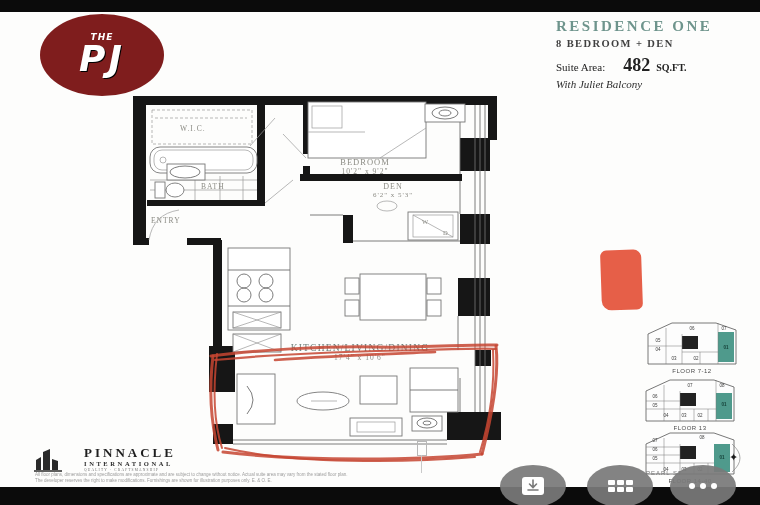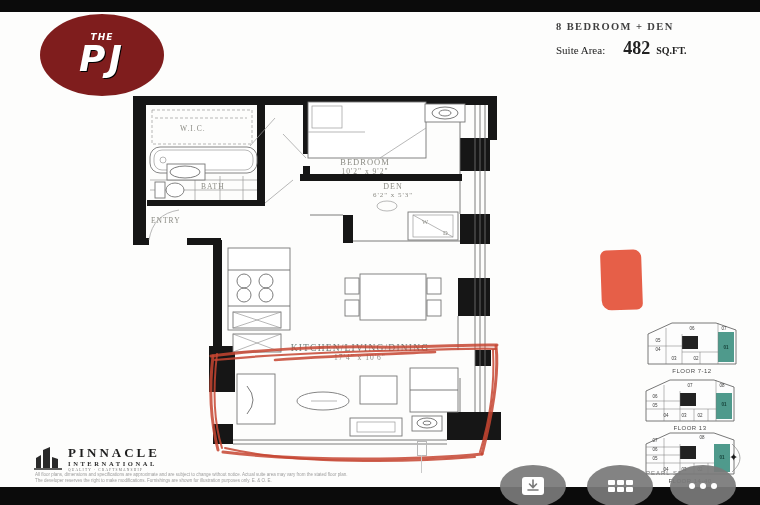--- a/index.html
+++ b/index.html
@@ -41,21 +41,21 @@
   .kp text{font-family:"Liberation Sans",sans-serif;}
   .kpnum{font-size:4.5px;fill:#3c3c3c;text-anchor:middle;}
   .kphl{font-size:4.5px;fill:#133d35;text-anchor:middle;font-weight:bold;}
   .kplab{font-size:6px;fill:#4a4a4a;text-anchor:middle;letter-spacing:0.5px;font-family:"Liberation Serif",serif;}
   #street{left:646px;top:470px;font-size:6px;letter-spacing:1px;color:#777;z-index:2;
           font-family:"Liberation Sans",sans-serif;}
   #compass{left:729px;top:451px;font-size:11px;color:#1d1d1d;z-index:2;}
   #crease{left:417px;top:441px;width:8px;height:13px;border:1px solid #b7b7b7;z-index:2;}
   #crease:after{content:"";position:absolute;left:3px;top:13px;width:1px;height:18px;background:#c9c9c9;}
   
-  #pinnacle{left:34px;top:446px;display:flex;align-items:flex-start;gap:6px;}
+  #pinnacle{left:34px;top:446px;display:flex;align-items:flex-end;gap:22px;}
   #pin-name{font-size:13px;font-weight:bold;letter-spacing:3px;color:#1f1f1f;line-height:13px;}
   #pin-intl{font-size:6.5px;letter-spacing:2.6px;color:#2c2c2c;font-weight:bold;margin-top:1px;}
   #pin-tag{font-size:3.5px;letter-spacing:1.2px;color:#6f6f6f;margin-top:1px;}
   #disclaimer{left:35px;top:472px;width:650px;font-size:4.5px;line-height:5.6px;color:#9c9c9c;
               font-family:"Liberation Sans",sans-serif;}
   
   .tbtn{width:66px;height:42px;border-radius:50%;background:rgba(122,122,122,0.93);z-index:5;
         display:flex;align-items:center;justify-content:center;cursor:pointer;}
   #btn-download{left:500px;top:465px;}
   #btn-grid{left:587px;top:465px;}
@@ -71,26 +71,28 @@
 <div id="stage">
 
   <div class="abs" id="topbar"></div>
 
   <div class="abs" id="pj-logo">
     <div id="pj-the">THE</div>
     <div id="pj-pj">PJ</div>
   </div>
 
   <div class="abs" id="titleblock">
+    <div id="t-res">RESIDENCE ONE</div>
     <div id="t-type">8 BEDROOM + DEN</div>
     <div id="t-area">
       <span class="lbl">Suite Area:</span>
       <span class="val">482</span>
       <span class="unit">SQ.FT.</span>
     </div>
+    <div id="t-note">With Juliet Balcony</div>
   </div>
 
   <svg class="abs" id="plan" viewBox="0 0 380 375">
 
     <g>
       <rect class="wall" x="15" y="8" width="357" height="9"></rect>
       <rect class="wall" x="8" y="8" width="13" height="148"></rect>
       <rect class="wall" x="8" y="150" width="16" height="7"></rect>
       <rect class="wall" x="62" y="150" width="34" height="7"></rect>
       <rect class="wall" x="88" y="152" width="9" height="110"></rect>

